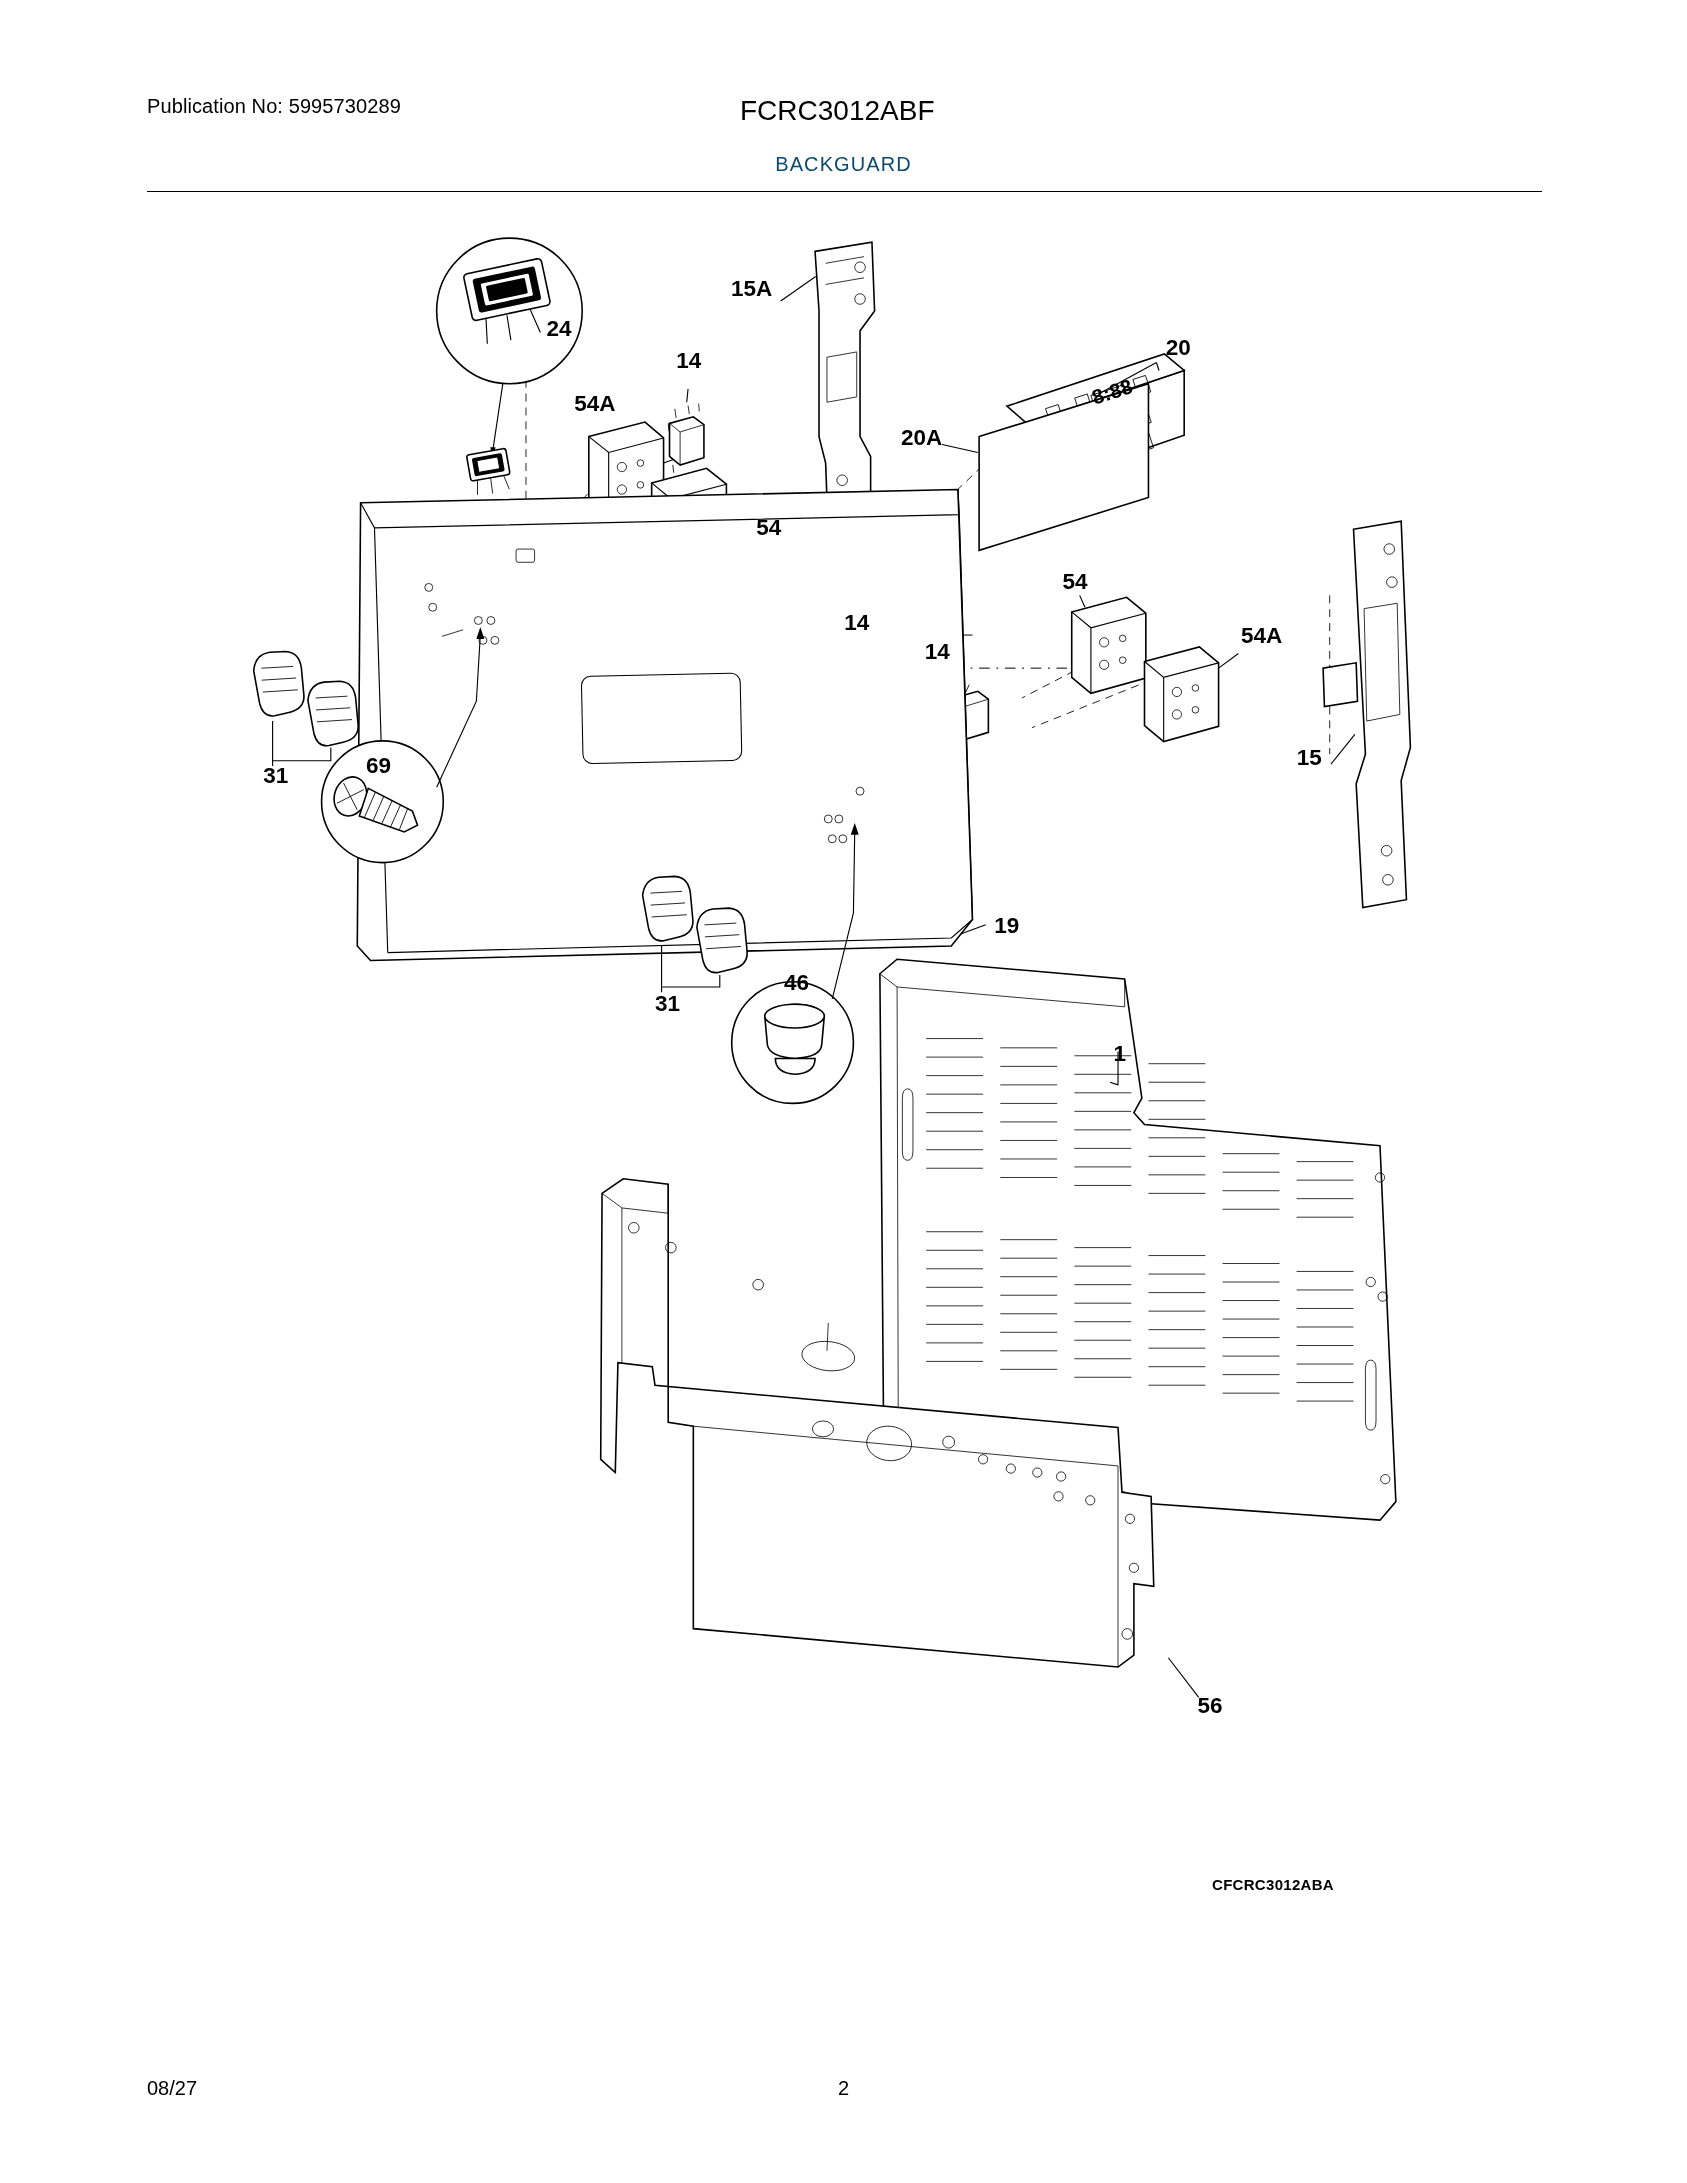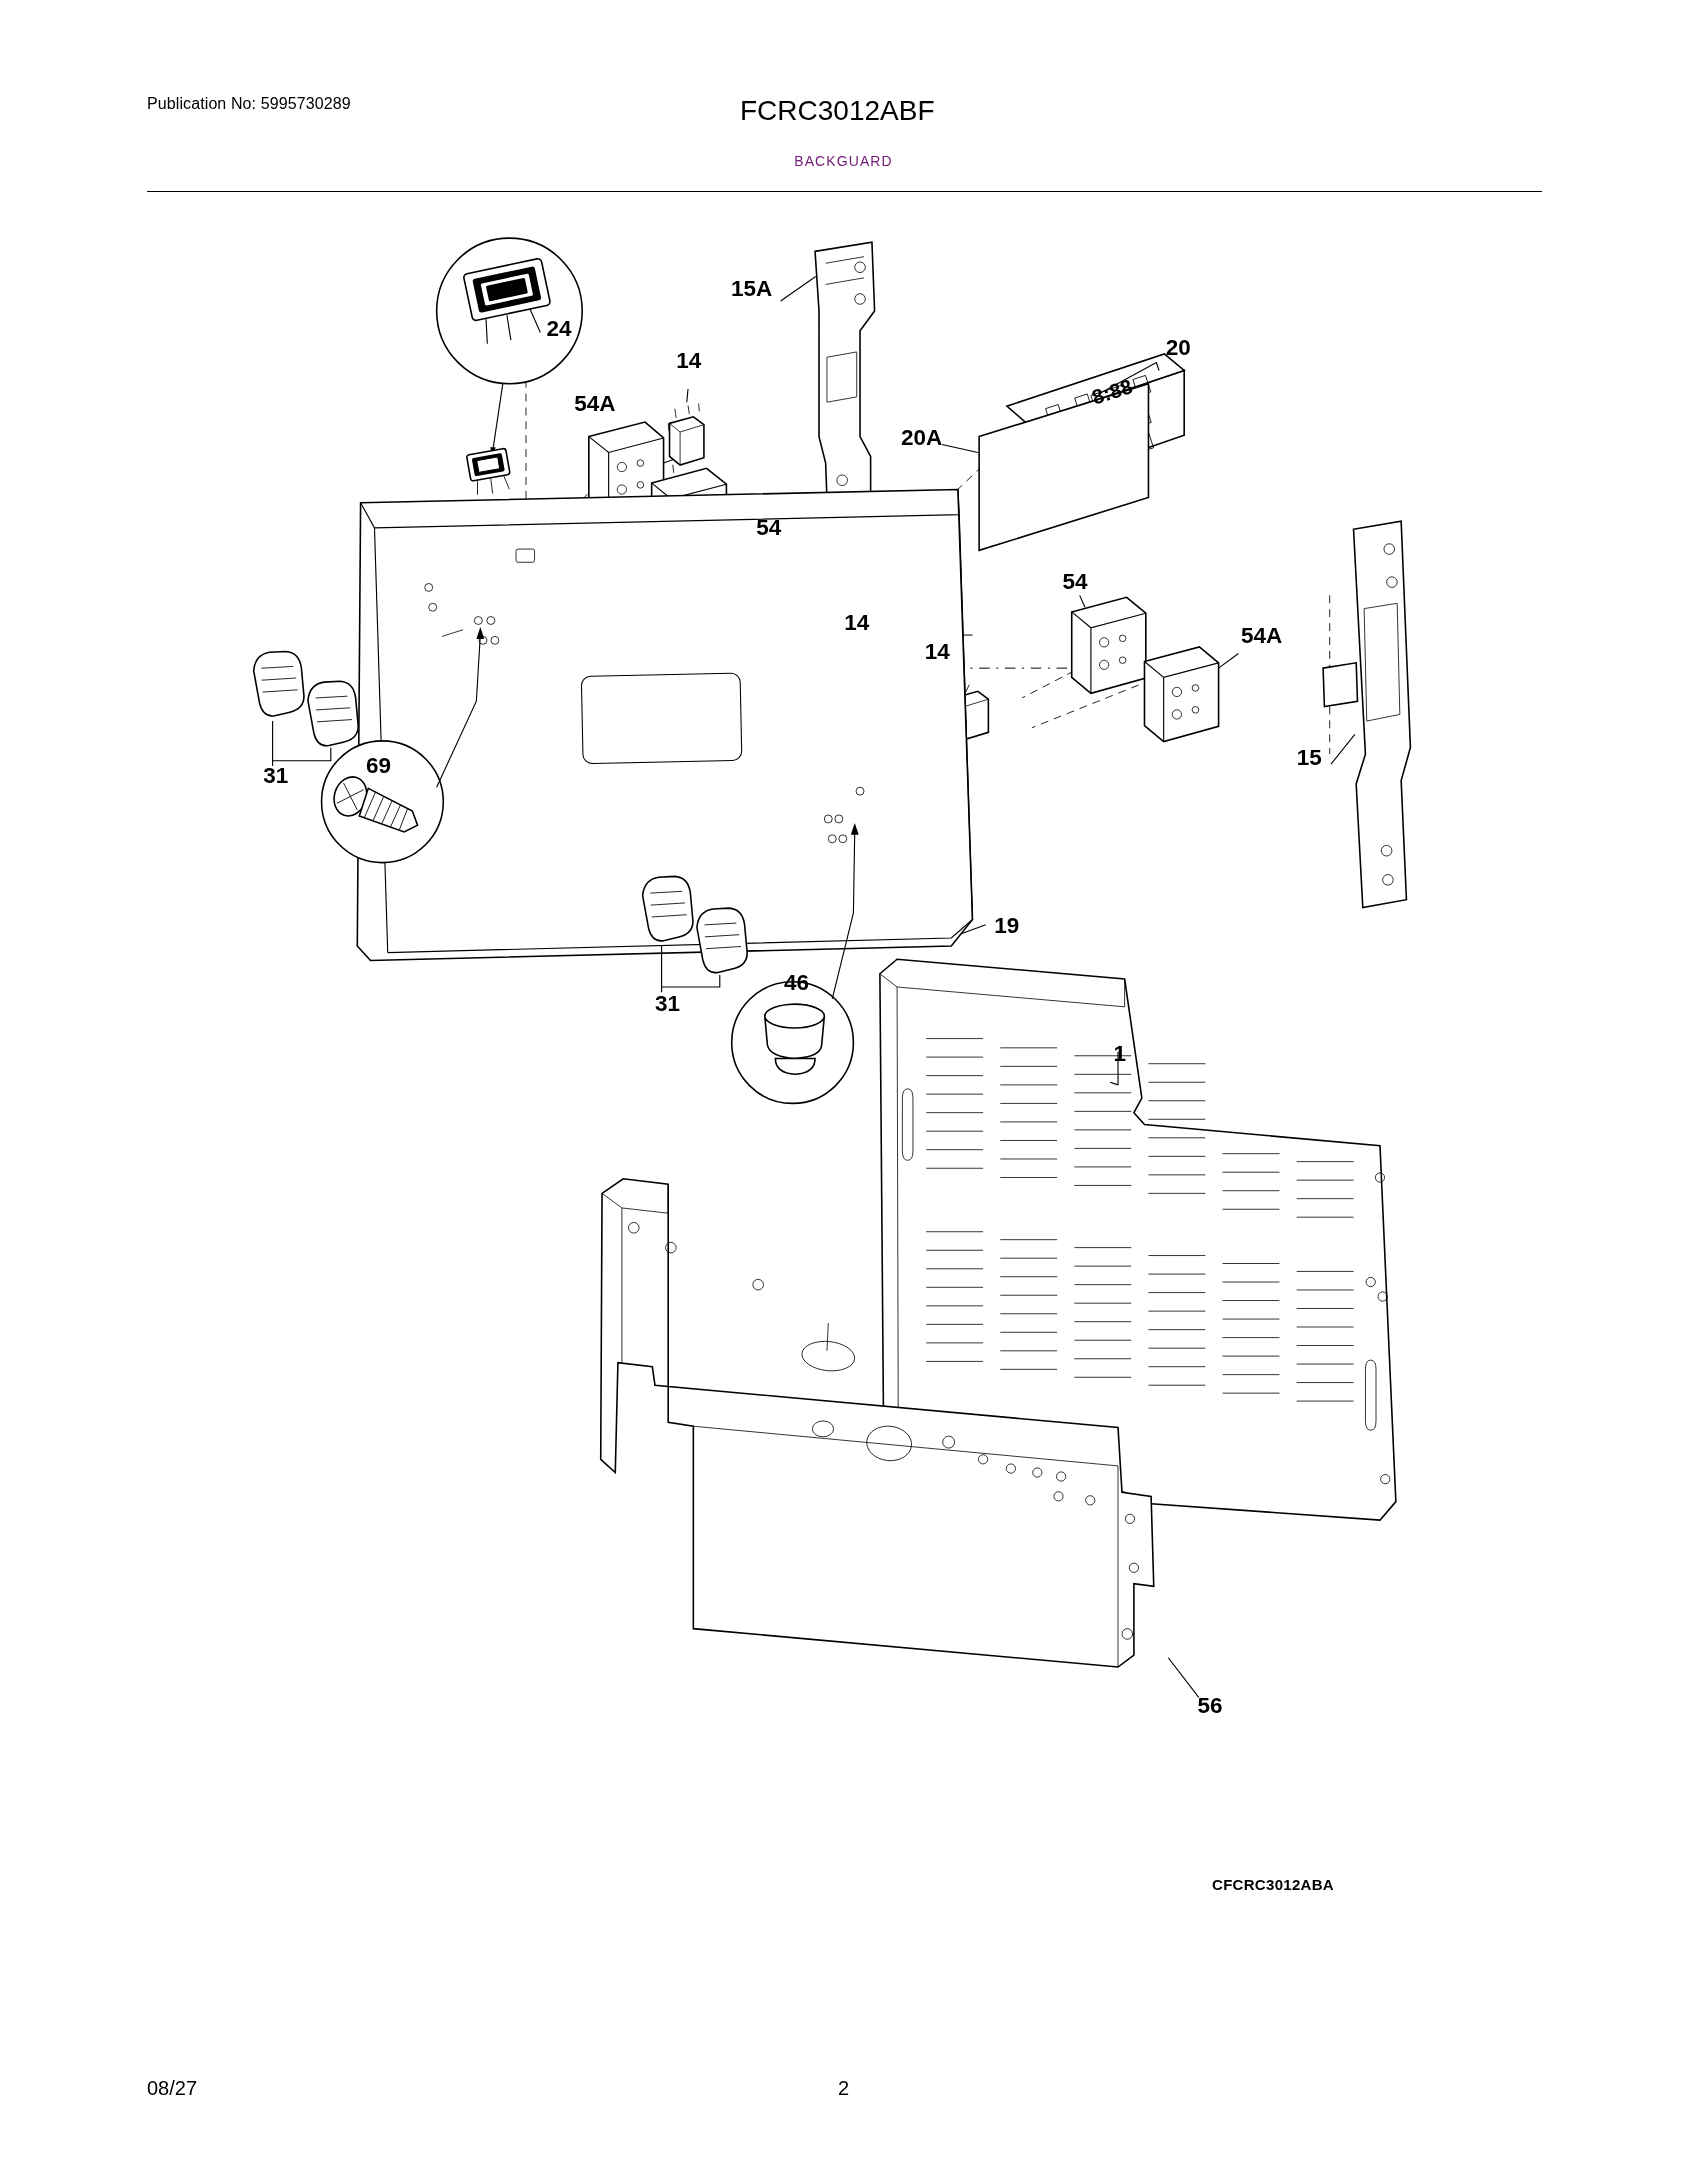--- a/index.html
+++ b/index.html
@@ -17,40 +17,40 @@
   }
   .page {
     position: absolute;
     inset: 0;
   }
   
   .hdr-pub {
     position: absolute;
     left: 147px;
     top: 95px;
-    font-size: 16px;
+    font-size: 20px;
     letter-spacing: 0.1px;
     white-space: nowrap;
   }
   .hdr-model {
     position: absolute;
     left: 740px;
     top: 95px;
     font-size: 28px;
     white-space: nowrap;
   }
   .hdr-section {
     position: absolute;
     left: 0;
     right: 0;
     top: 153px;
     text-align: center;
-    font-size: 14px;
+    font-size: 20px;
     letter-spacing: 1.1px;
-    color: #701a75;
+    color: #0c4a6e;
   }
   .hdr-rule {
     position: absolute;
     left: 147px;
     top: 191px;
     width: 1395px;
     height: 1.3px;
     background: #000;
   }
   

